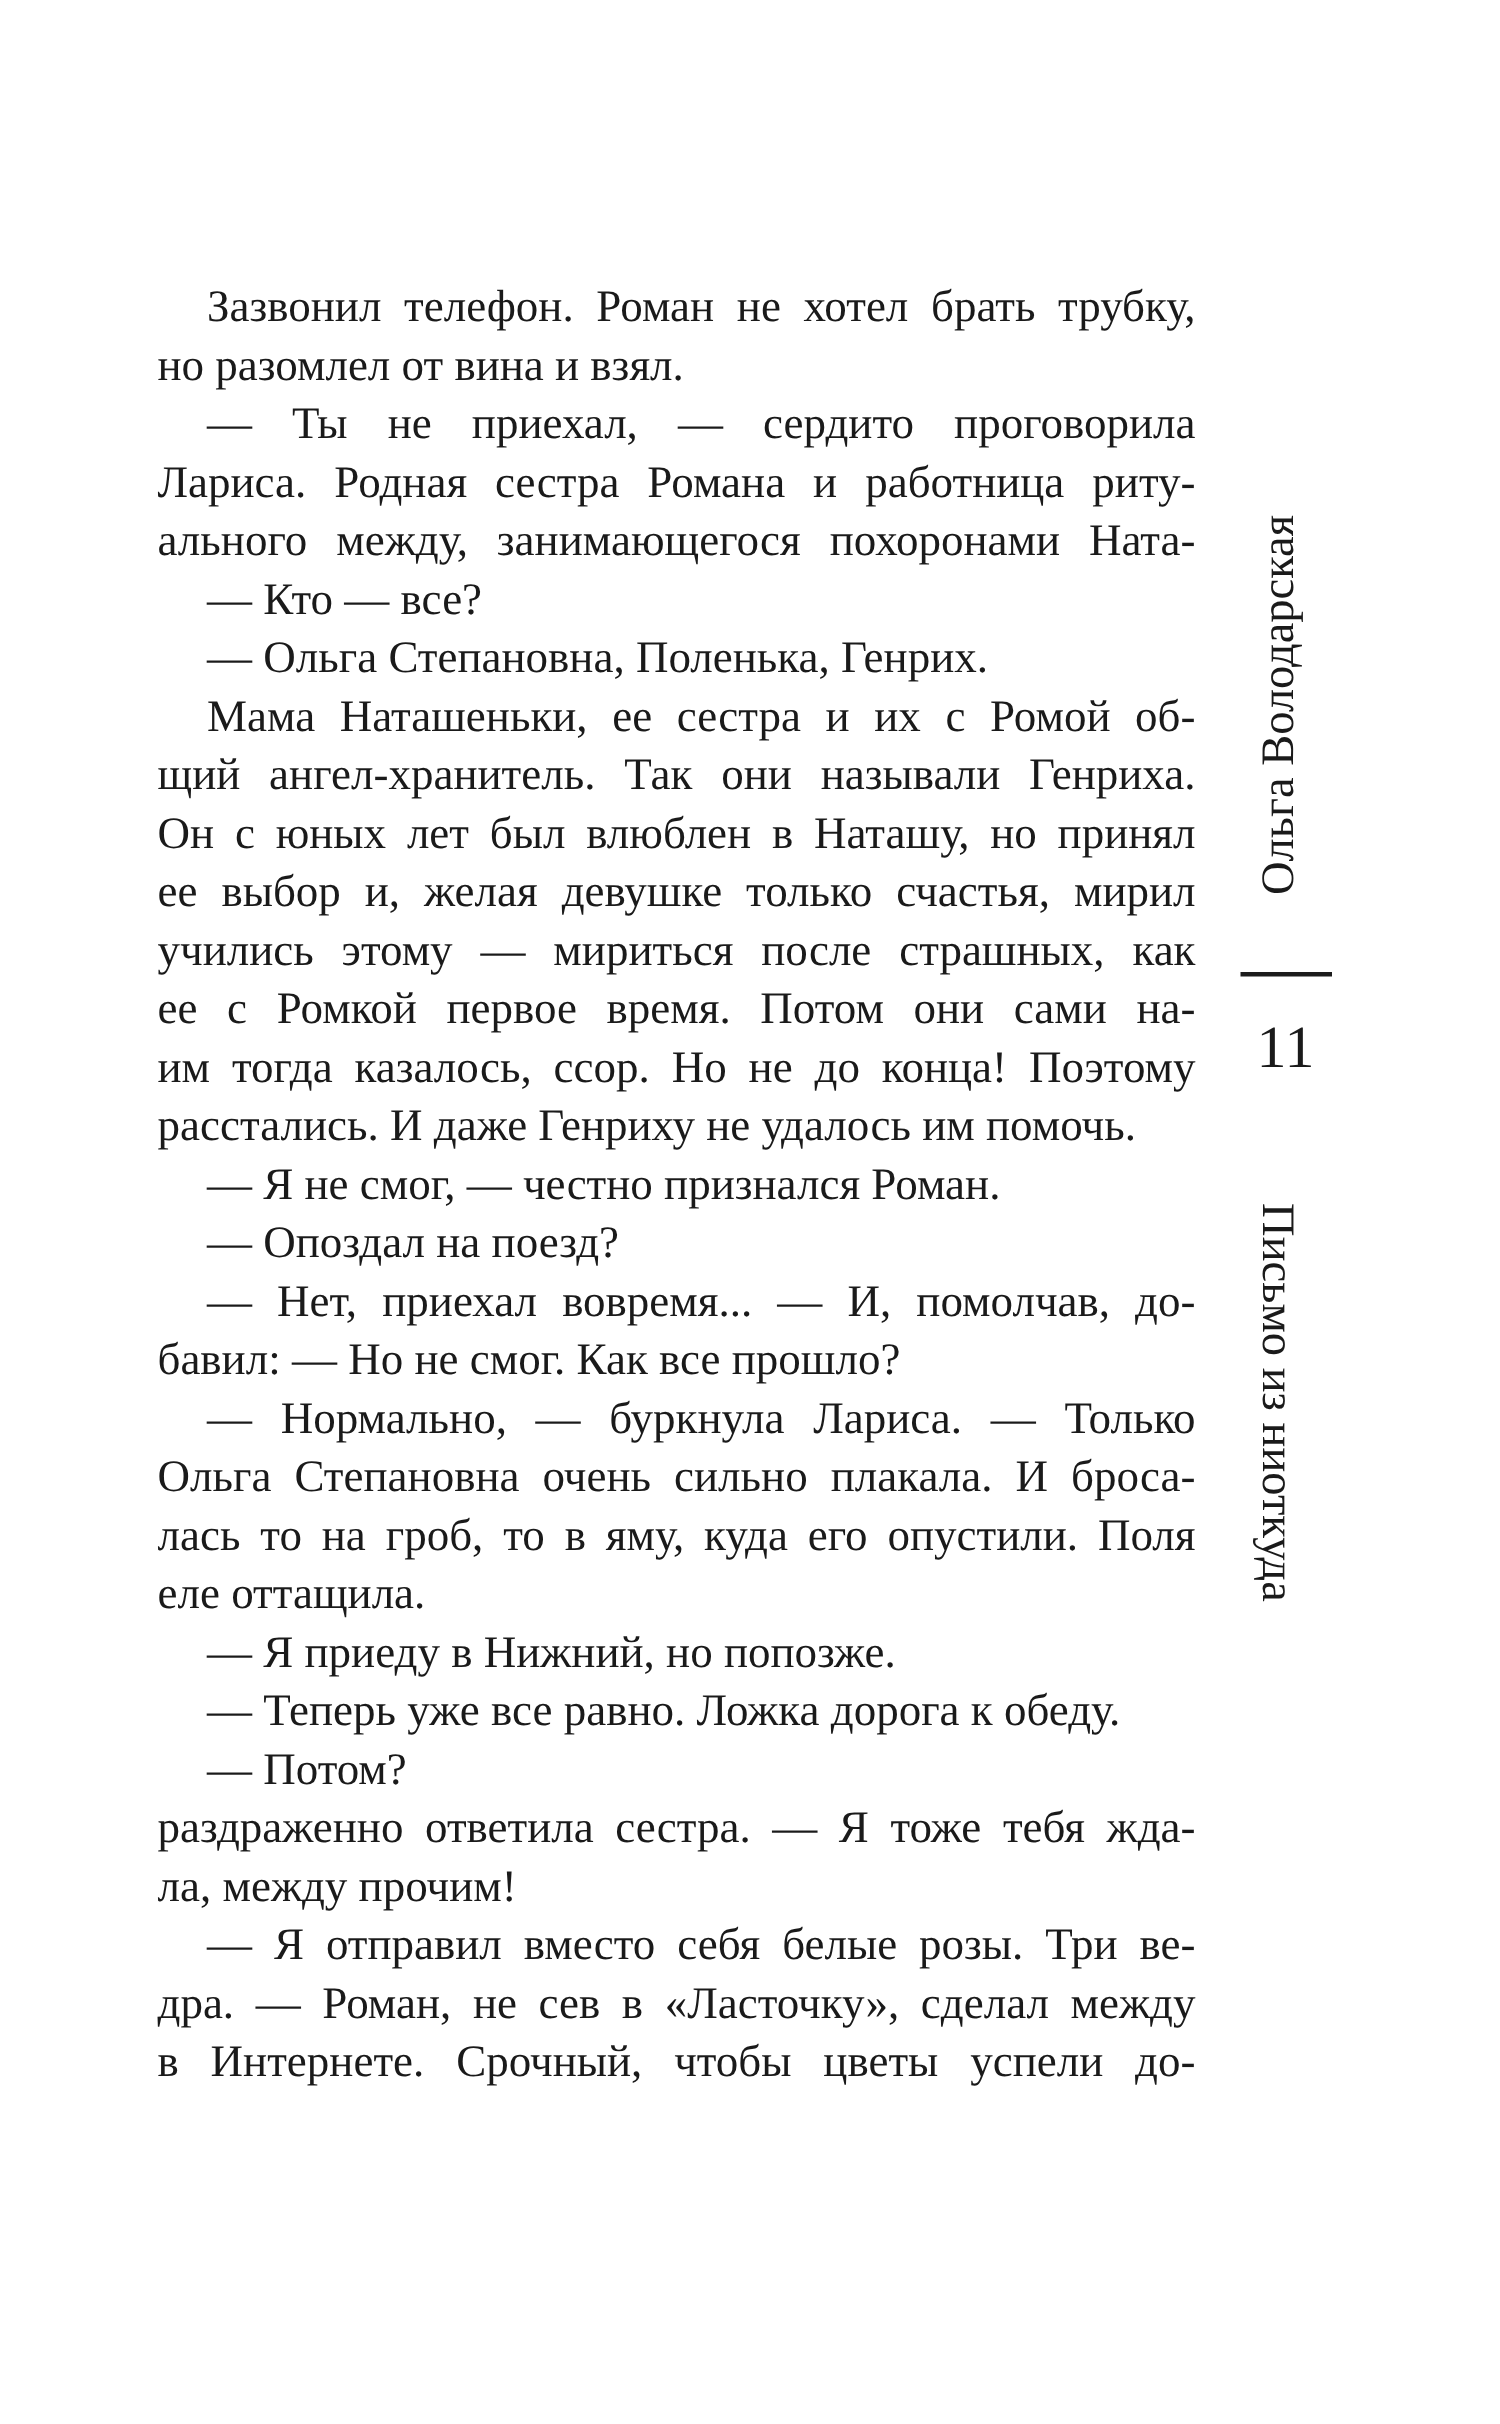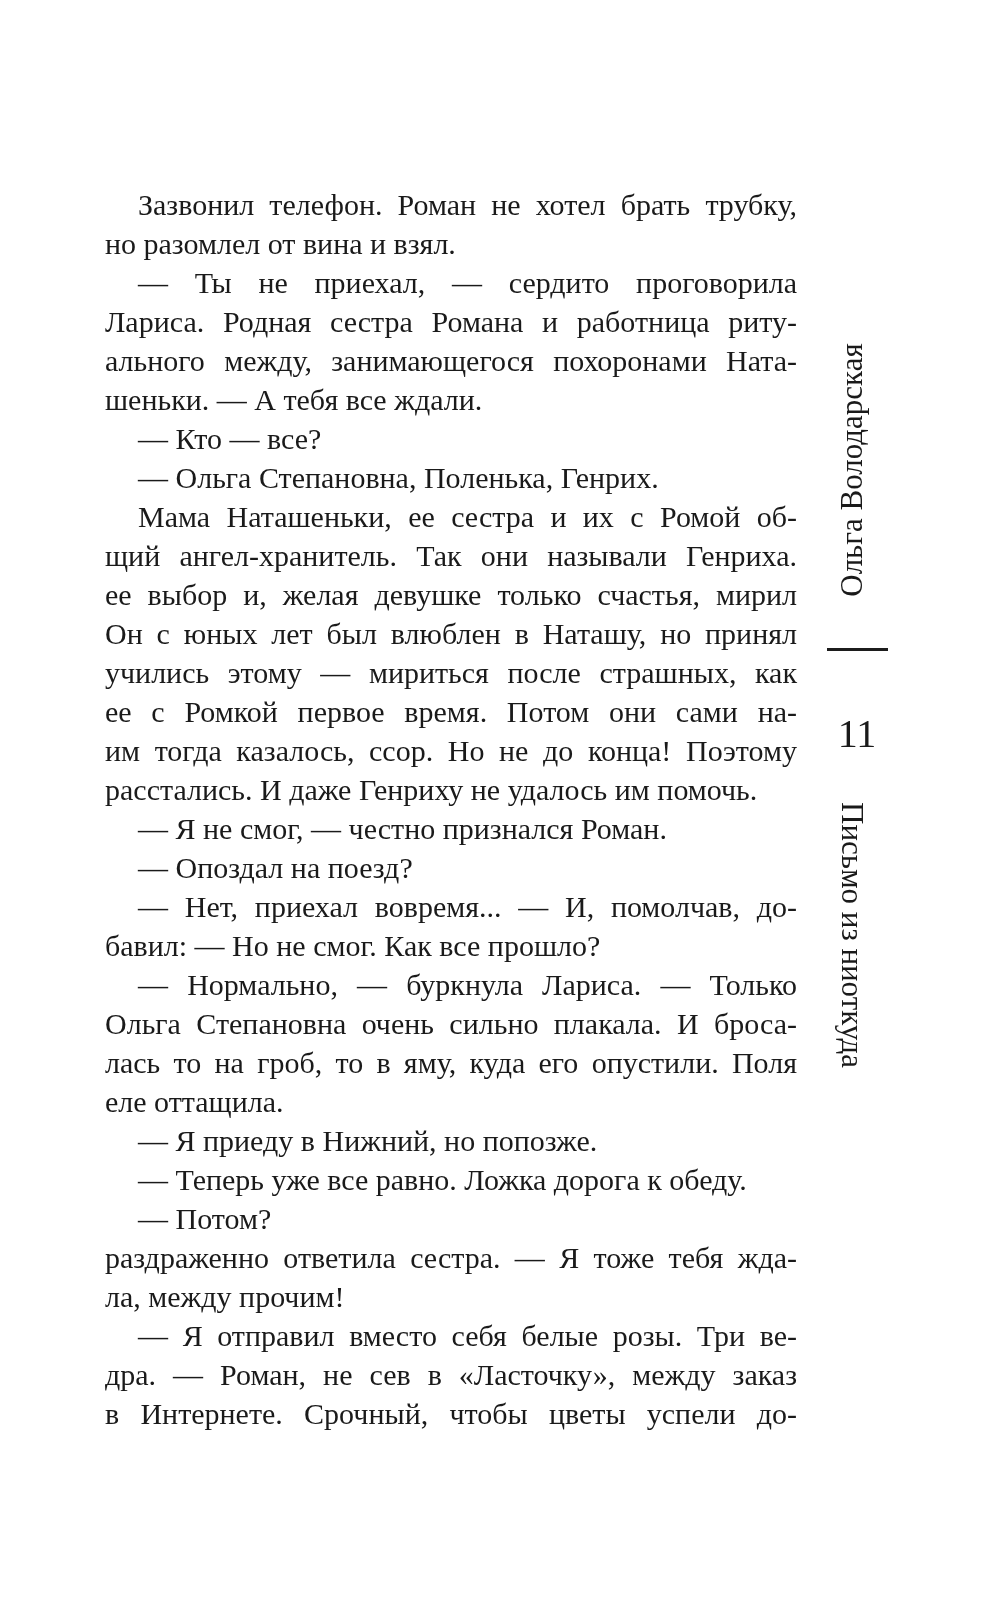--- a/index.html
+++ b/index.html
@@ -65,54 +65,53 @@
     position: absolute;
     left: 827px;
     top: 648px;
     width: 61px;
     height: 3px;
     background: #1c1c1c;
   }
   .pagenum {
     position: absolute;
     left: 807px;
-    top: 714px;
+    top: 678px;
     width: 100px;
     text-align: center;
     font-size: 40px;
     line-height: 1;
   }
 </style>
 </head>
 <body>
 
 <div class="page">
 
   <div class="body-text">
       <div>
         <div class="line ind jl">Зазвонил телефон. Роман не хотел брать трубку,</div>
         <div class="line">но разомлел от вина и взял.</div>
       </div>
       <div>
         <div class="line ind jl">— Ты не приехал, — сердито проговорила</div>
         <div class="line jl">Лариса. Родная сестра Романа и работница риту-</div>
         <div class="line jl">ального между, занимающегося похоронами Ната-</div>
-        <div class="line">шеньки. — А тебя все ждали.</div>
       </div>
       <div>
         <div class="line ind">— Кто — все?</div>
       </div>
       <div>
         <div class="line ind">— Ольга Степановна, Поленька, Генрих.</div>
       </div>
       <div>
         <div class="line ind jl">Мама Наташеньки, ее сестра и их с Ромой об-</div>
         <div class="line jl">щий ангел-хранитель. Так они называли Генриха.</div>
+        <div class="line jl">Он с юных лет был влюблен в Наташу, но принял</div>
         <div class="line jl">ее выбор и, желая девушке только счастья, мирил</div>
-        <div class="line jl">Он с юных лет был влюблен в Наташу, но принял</div>
         <div class="line jl">учились этому — мириться после страшных, как</div>
         <div class="line jl">ее с Ромкой первое время. Потом они сами на-</div>
         <div class="line jl">им тогда казалось, ссор. Но не до конца! Поэтому</div>
         <div class="line">расстались. И даже Генриху не удалось им помочь.</div>
       </div>
       <div>
         <div class="line ind">— Я не смог, — честно признался Роман.</div>
       </div>
       <div>
         <div class="line ind">— Опоздал на поезд?</div>
@@ -135,21 +134,21 @@
       </div>
       <div>
         <div class="line ind">— Потом?</div>
       </div>
       <div>
         <div class="line jl">раздраженно ответила сестра. — Я тоже тебя жда-</div>
         <div class="line">ла, между прочим!</div>
       </div>
       <div>
         <div class="line ind jl">— Я отправил вместо себя белые розы. Три ве-</div>
-        <div class="line jl">дра. — Роман, не сев в «Ласточку», между заказ</div>
+        <div class="line jl">дра. — Роман, не сев в «Ласточку», сделал между</div>
         <div class="line jl">в Интернете. Срочный, чтобы цветы успели до-</div>
       </div>
     </div>
 
   <div class="v-author">Ольга Володарская</div>
 
   <div class="rule"></div>
 
   <div class="pagenum">11</div>
 

